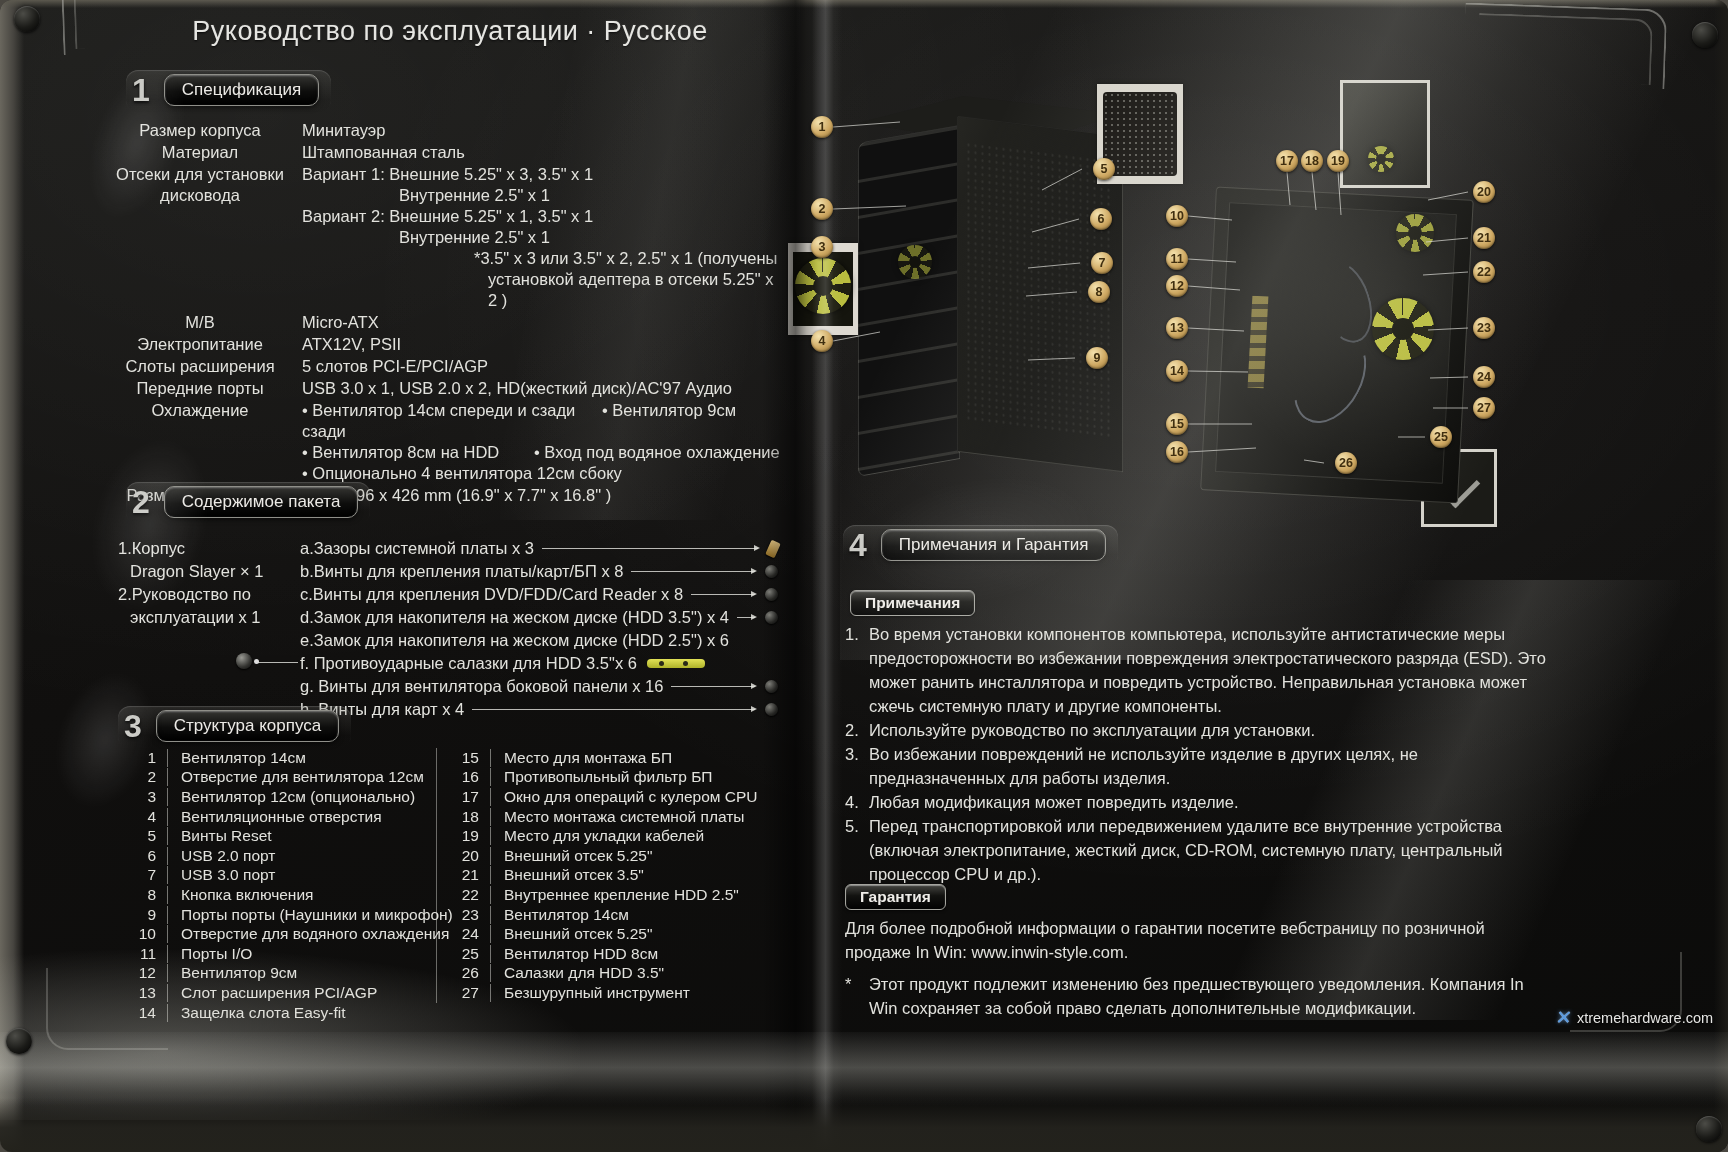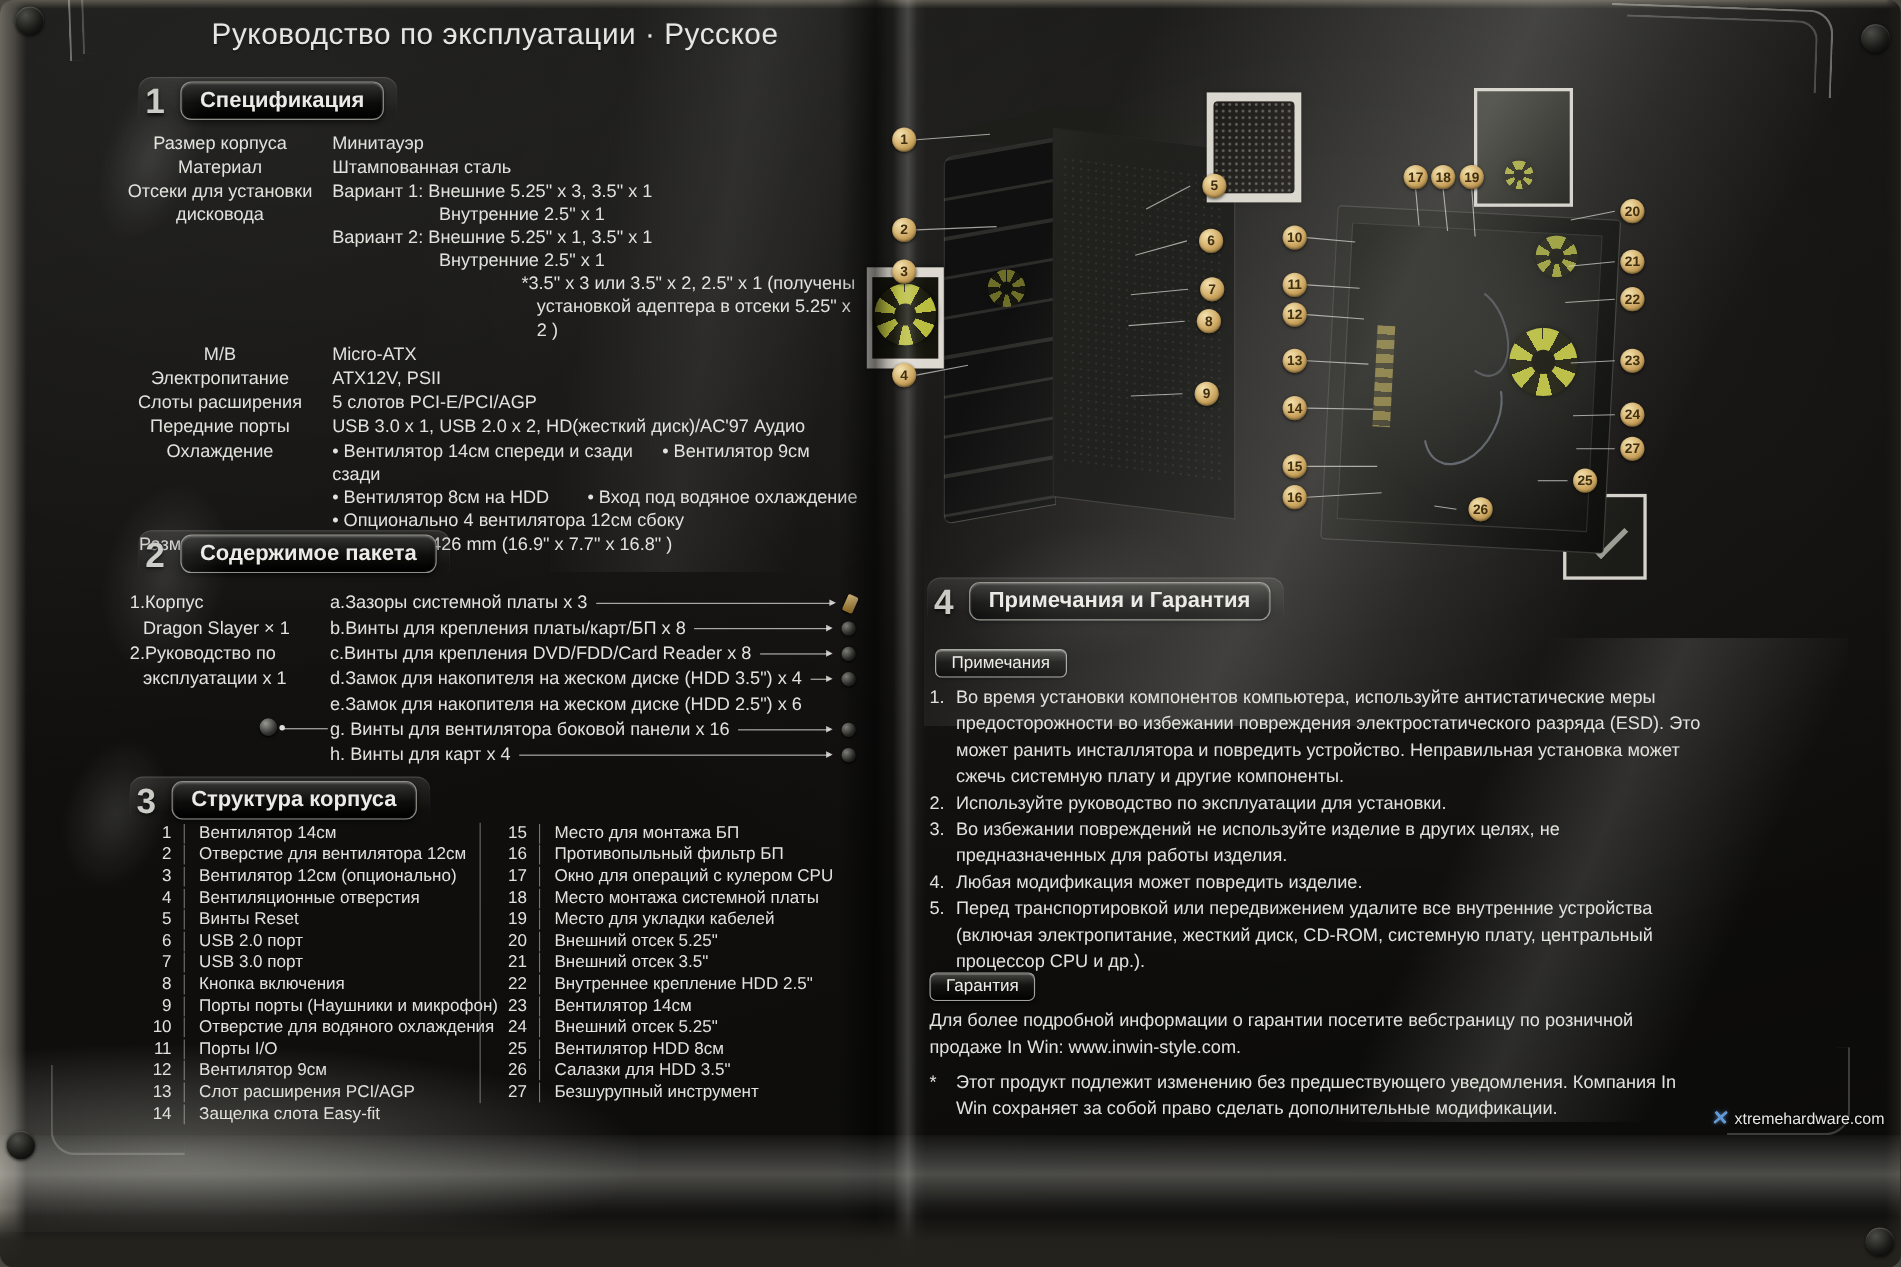--- a/index.html
+++ b/index.html
@@ -21,25 +21,25 @@
   
   .doc-title{left:140px;top:16px;width:620px;text-align:center;font-size:27px;letter-spacing:.5px;
     color:#e6e6e2;text-shadow:0 1px 2px #000,0 0 2px rgba(255,255,255,.25);}
   .sec-header{display:flex;align-items:center;gap:14px;padding:4px 12px 6px 6px;border-radius:12px;
     background:linear-gradient(180deg,rgba(130,130,124,0.22),rgba(20,20,18,0.05) 70%);
     box-shadow:inset 0 1px 1px rgba(255,255,255,0.15);}
   .sec-num{font-size:32px;font-weight:bold;color:#c9c9c4;text-shadow:0 2px 3px #000;line-height:1;}
   .pill{padding:5px 17px;border-radius:10px;border:1px solid #8f8f89;white-space:nowrap;
     background:linear-gradient(180deg,#343431,#0d0d0c 55%,#000);
     box-shadow:inset 0 1px 2px rgba(255,255,255,0.35),inset 0 -2px 4px rgba(0,0,0,0.7),0 2px 5px rgba(0,0,0,0.5);
-    font-size:20px;color:#eceae6;font-weight:bold;}
+    font-size:17px;color:#eceae6;}
   .sub-pill{padding:3px 14px;border-radius:6px;border:1px solid #a4a49e;display:inline-block;
     background:linear-gradient(180deg,#454541,#121210 45%,#020202);
     box-shadow:inset 0 1px 1px rgba(255,255,255,0.4),0 1px 3px rgba(0,0,0,0.6);
-    font-size:15.5px;color:#efede9;}
+    font-size:15.5px;color:#efede9;font-weight:bold;}
 
   .spec{left:112px;top:120px;width:668px;font-size:16.5px;line-height:21px;}
   .spec-row{display:flex;margin-bottom:1px;}
   .spec-label{width:176px;flex-shrink:0;text-align:center;}
   .spec-value{padding-left:14px;}
   .ind-a{padding-left:97px;}
   .ind-b{padding-left:172px;}
   .ind-c{padding-left:186px;}
   .cool-line span:first-child{display:inline-block;}
   .cw1{width:300px;} .cw2{width:232px;}
@@ -266,20 +266,24 @@
         </div>
       <div class="pkg-row">
           <span>d.Замок для накопителя на жеском диске (HDD 3.5") x 4</span>
           <span class="leader"></span>
           <span class="icon-screw"></span>
         </div>
       <div class="pkg-row">
           <span>e.Замок для накопителя на жеском диске (HDD 2.5") x 6</span>
         </div>
       <div class="pkg-row">
+          <span>f. Противоударные салазки для HDD 3.5"x 6</span>
+          <span class="icon-rail"></span>
+        </div>
+      <div class="pkg-row">
           <span>g. Винты для вентилятора боковой панели  x 16</span>
           <span class="leader"></span>
           <span class="icon-screw"></span>
         </div>
       <div class="pkg-row">
           <span>h. Винты для карт x 4</span>
           <span class="leader"></span>
           <span class="icon-screw"></span>
         </div>
     </div>

